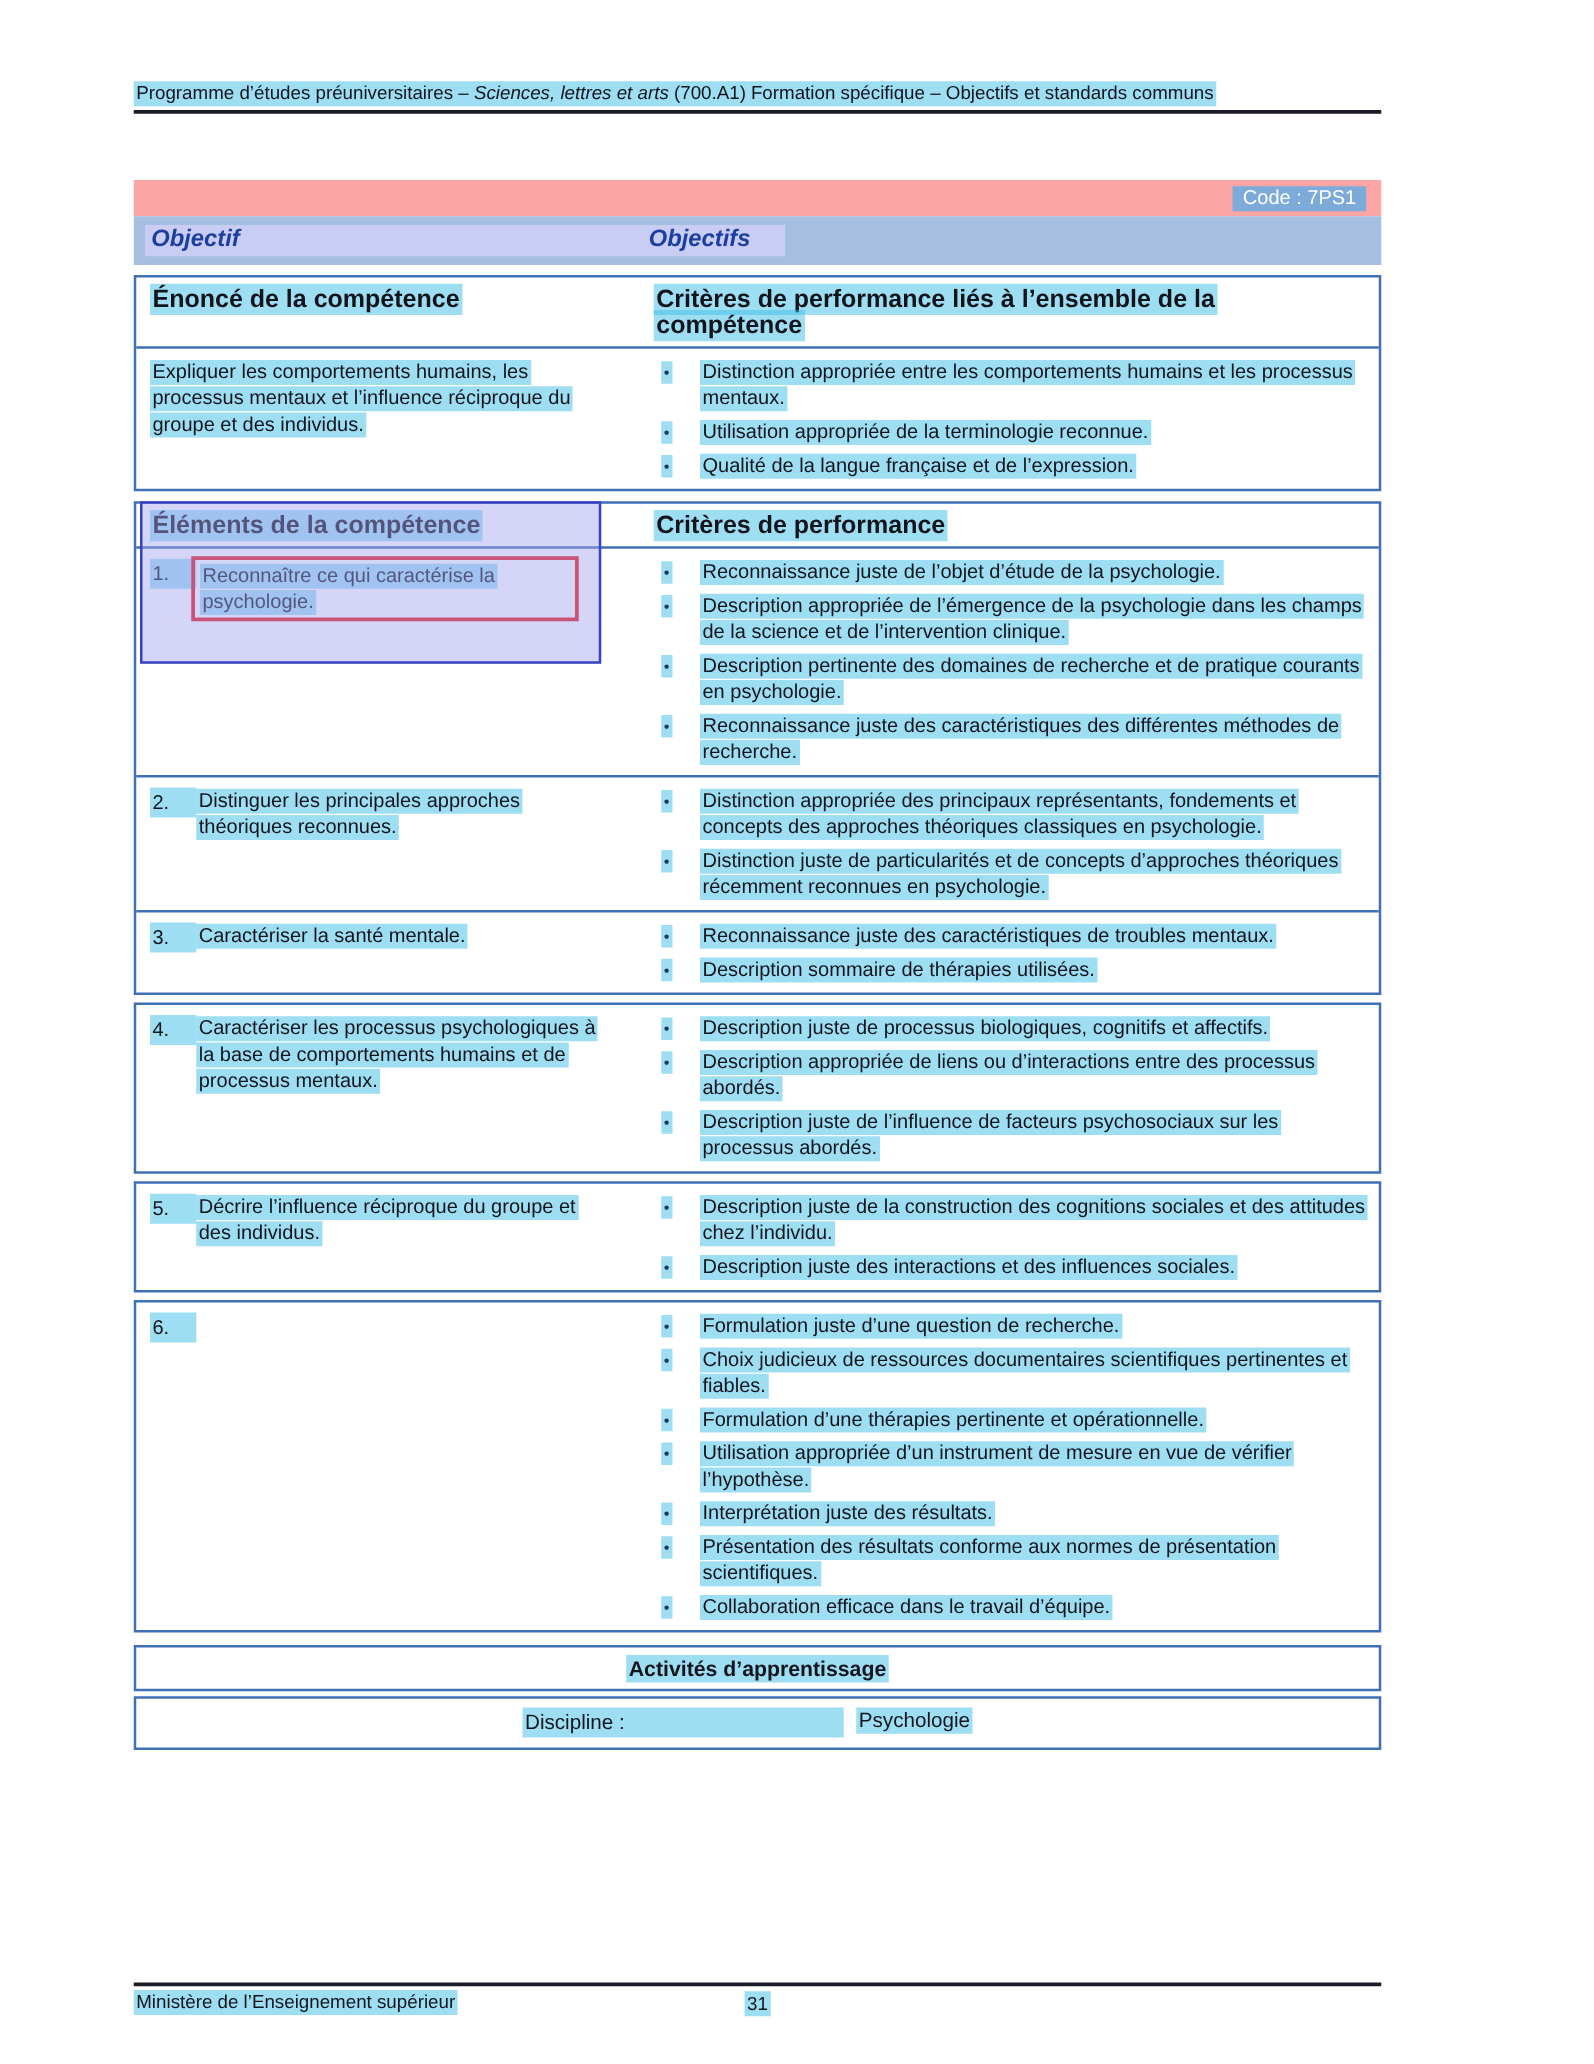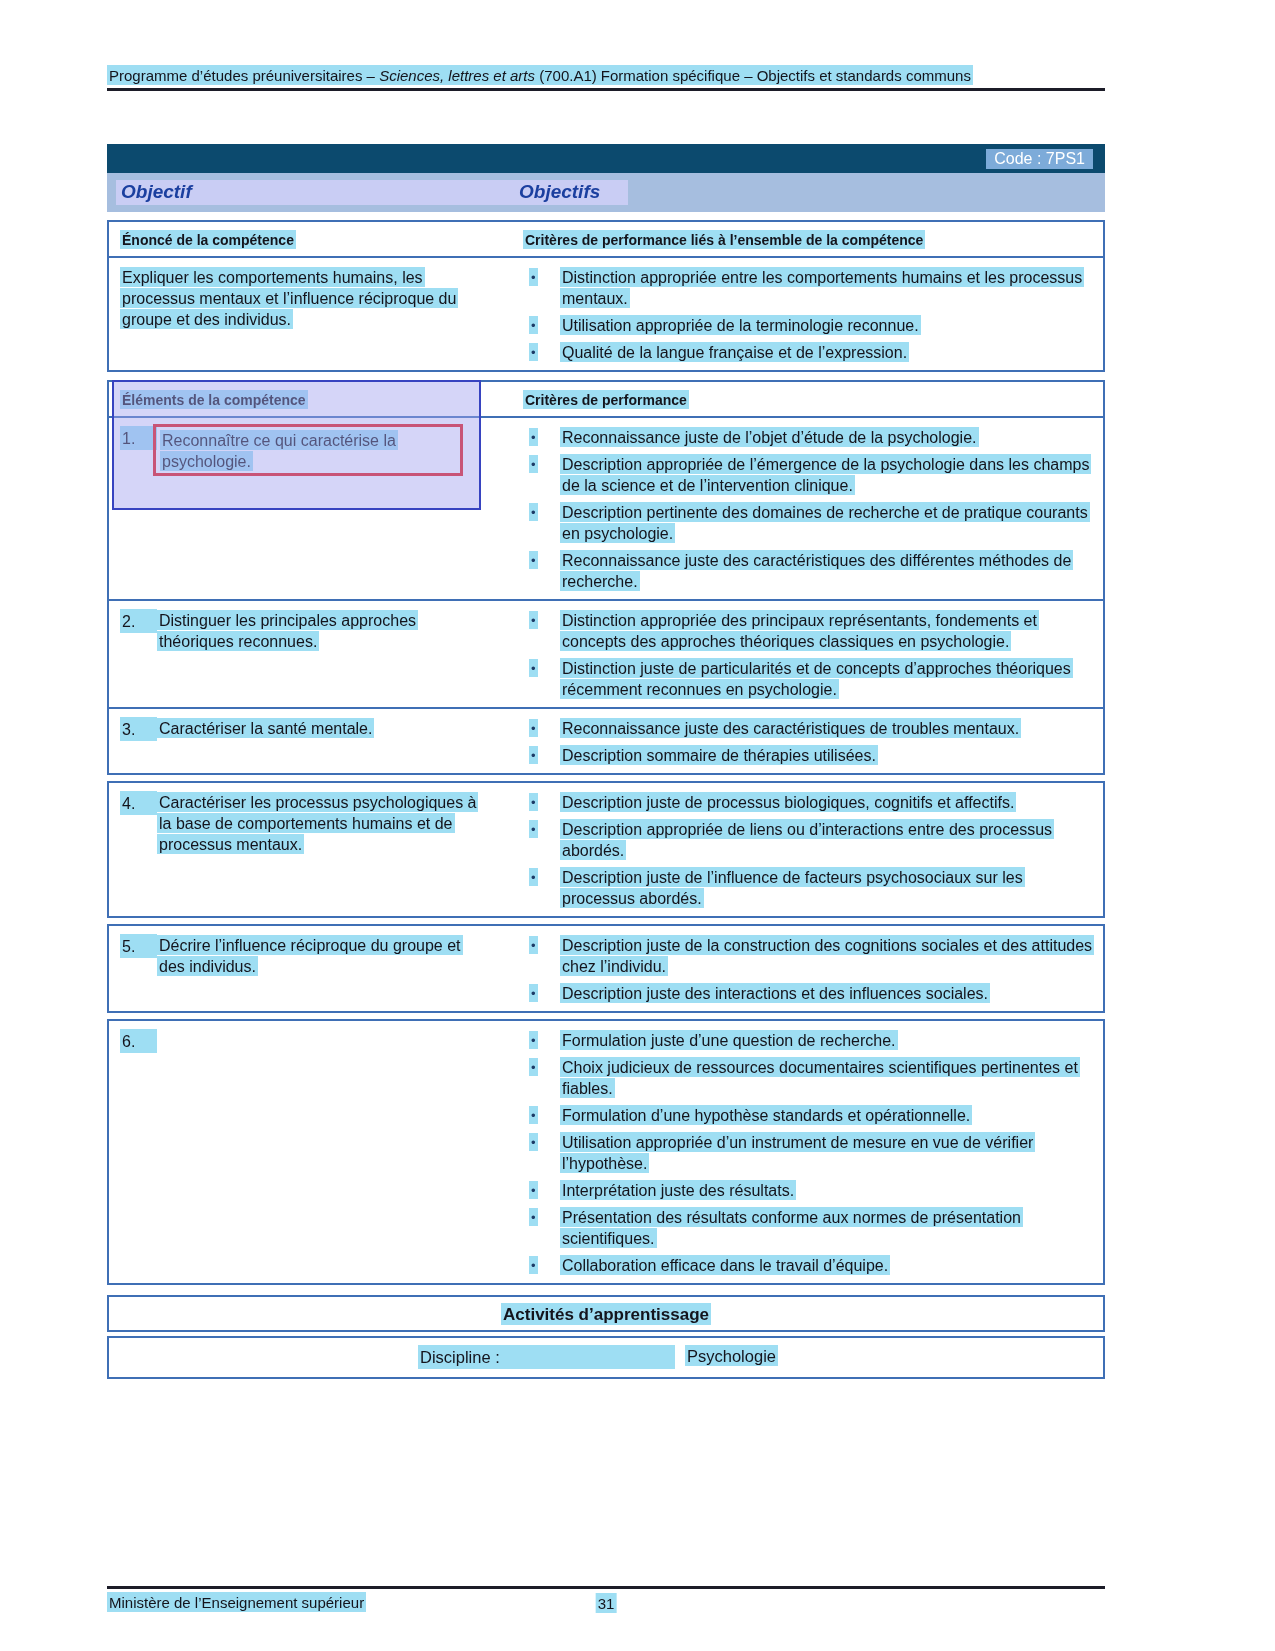--- a/index.html
+++ b/index.html
@@ -25,40 +25,40 @@
   .topbar {
     display: flex; align-items: flex-end;
     font-size: 15px; padding-bottom: 5px;
     border-bottom: 3.5px solid #1c1c28;
   }
   .topbar .ital { font-style: italic; }
 
   
   .banner { margin-top: 53px; }
   .banner-top {
-    background: #0c4a6e; height: 29px;
+    background: #fca5a5; height: 29px;
     display: flex; align-items: center; justify-content: flex-end;
     padding-right: 12px;
   }
   .code-chip { background: #7dabd9; color: #ffffff; font-size: 16px; padding: 1px 8px; }
   .banner-bottom { background: #a6bedf; height: 39px; display: flex; align-items: center; }
   .objstd {
     display: flex; background: #c9cdf4; margin-left: 9px; width: 512px;
     font-weight: bold; font-style: italic; font-size: 19px; color: #1b3f9f;
     padding: 1px 0 2px 0;
   }
   .objstd .obj { padding-left: 5px; width: 398px; flex: none; }
 
   
   .box { border: 2px solid #3f6fb5; background: #fff; }
   .mt8 { margin-top: 8px; } .mt6 { margin-top: 6px; } .mt10 { margin-top: 10px; } .mt4 { margin-top: 4px; }
   .thead {
     display: grid; grid-template-columns: 403px 1fr;
     padding: 7px 10px 6px 11px;
-    font-weight: bold; font-size: 14px; line-height: 21px;
+    font-weight: bold; font-size: 20px; line-height: 21px;
     border-bottom: 2px solid #3f6fb5;
   }
   .trow {
     display: grid; grid-template-columns: 403px 1fr;
     padding: 8px 10px 8px 11px;
     font-size: 16px; line-height: 21px;
   }
   .trow + .trow { border-top: 2px solid #3f6fb5; }
   .col-left { display: flex; align-items: flex-start; padding-right: 34px; }
   .num { flex: none; width: 33px; }
@@ -268,21 +268,21 @@
         <div class="crit">
           <span class="bullet"><span class="hl">•</span></span>
           <span class="ctext"><span class="hl">Formulation juste d’une question de recherche.</span></span>
         </div>
         <div class="crit">
           <span class="bullet"><span class="hl">•</span></span>
           <span class="ctext"><span class="hl">Choix judicieux de ressources documentaires scientifiques pertinentes et fiables.</span></span>
         </div>
         <div class="crit">
           <span class="bullet"><span class="hl">•</span></span>
-          <span class="ctext"><span class="hl">Formulation d’une hypothèse standards et opérationnelle.</span></span>
+          <span class="ctext"><span class="hl">Formulation d’une thérapies pertinente et opérationnelle.</span></span>
         </div>
         <div class="crit">
           <span class="bullet"><span class="hl">•</span></span>
           <span class="ctext"><span class="hl">Utilisation appropriée d’un instrument de mesure en vue de vérifier l’hypothèse.</span></span>
         </div>
         <div class="crit">
           <span class="bullet"><span class="hl">•</span></span>
           <span class="ctext"><span class="hl">Interprétation juste des résultats.</span></span>
         </div>
         <div class="crit">

